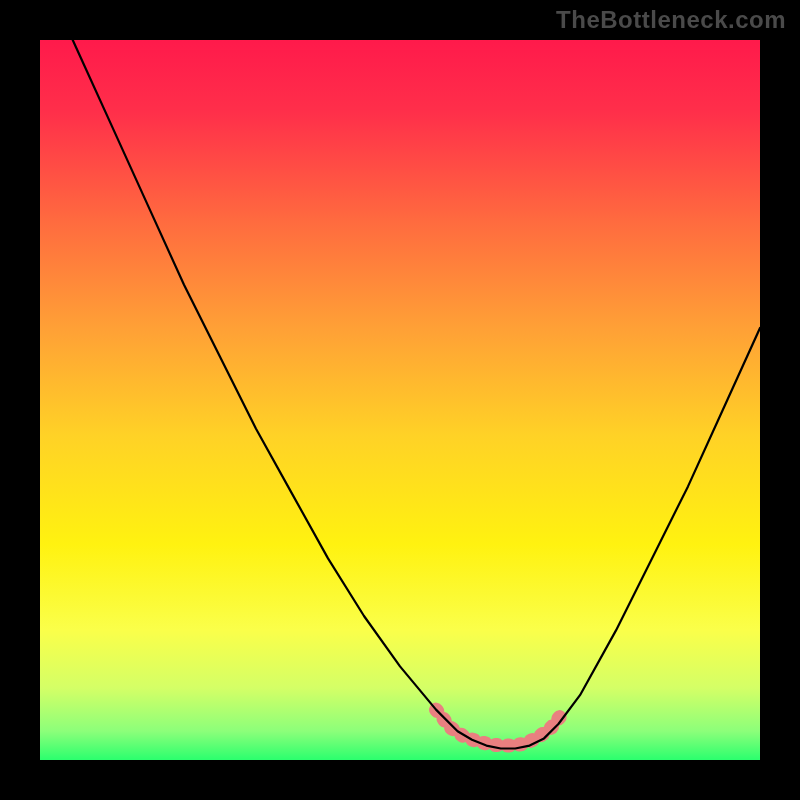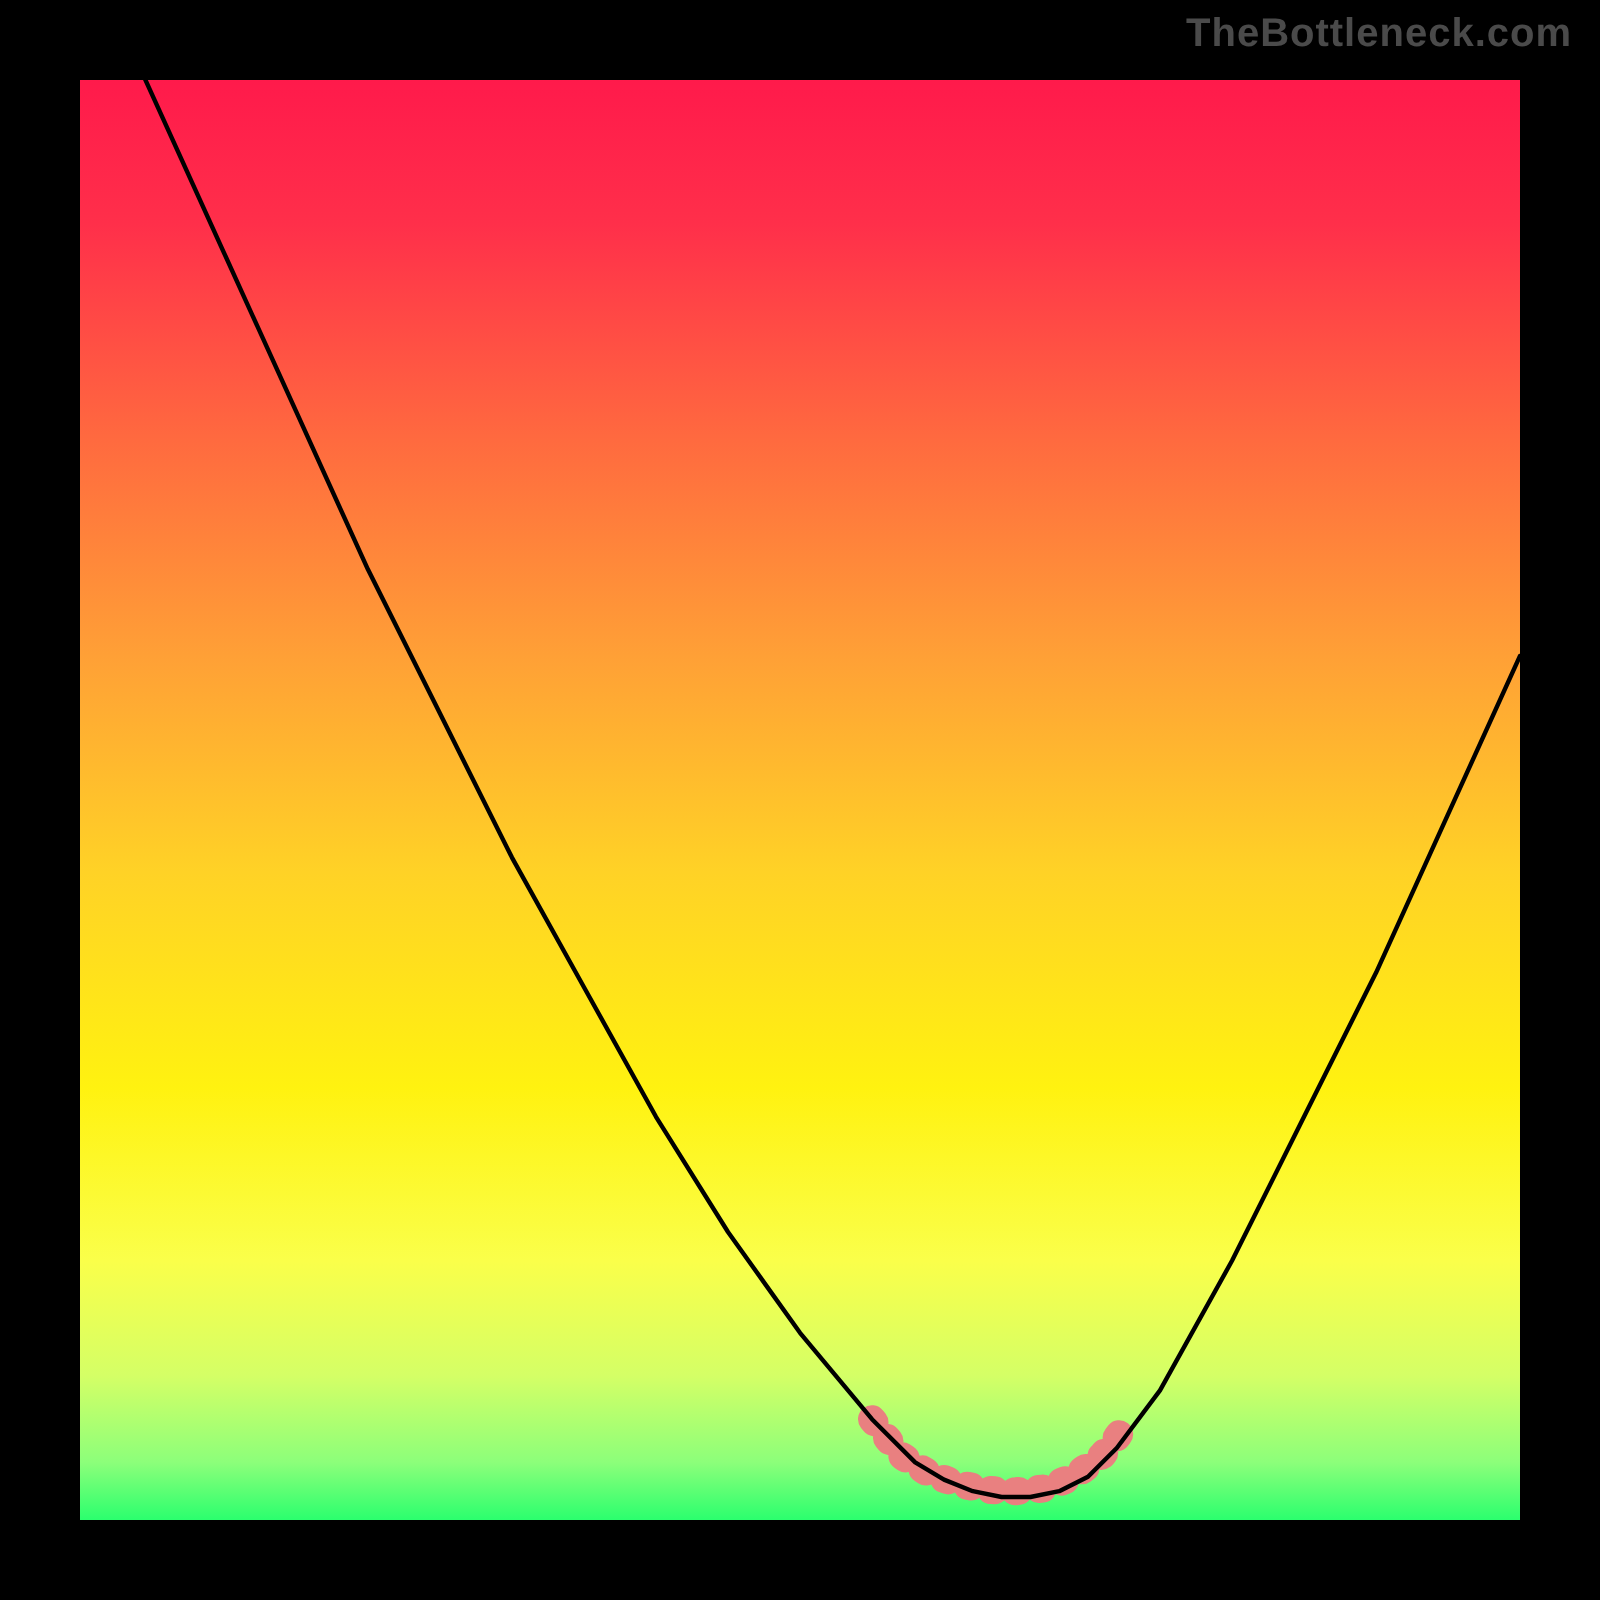--- a/index.html
+++ b/index.html
@@ -15,21 +15,21 @@
     position: relative;
     width: 800px;
     height: 800px;
     background: #000;
   }
   .watermark {
     position: absolute;
     top: 6px;
     right: 14px;
     color: #4a4a4a;
-    font-size: 20px;
+    font-size: 24px;
     font-weight: 600;
     letter-spacing: 0.5px;
     user-select: none;
   }
   .plot {
     position: absolute;
     left: 40px;
     top: 40px;
     width: 720px;
     height: 720px;

